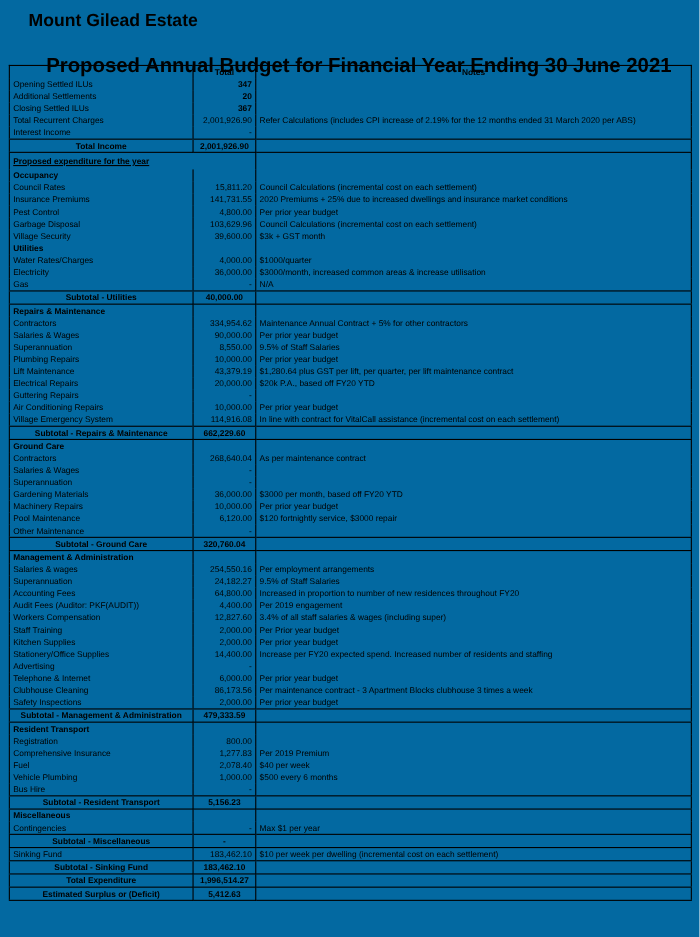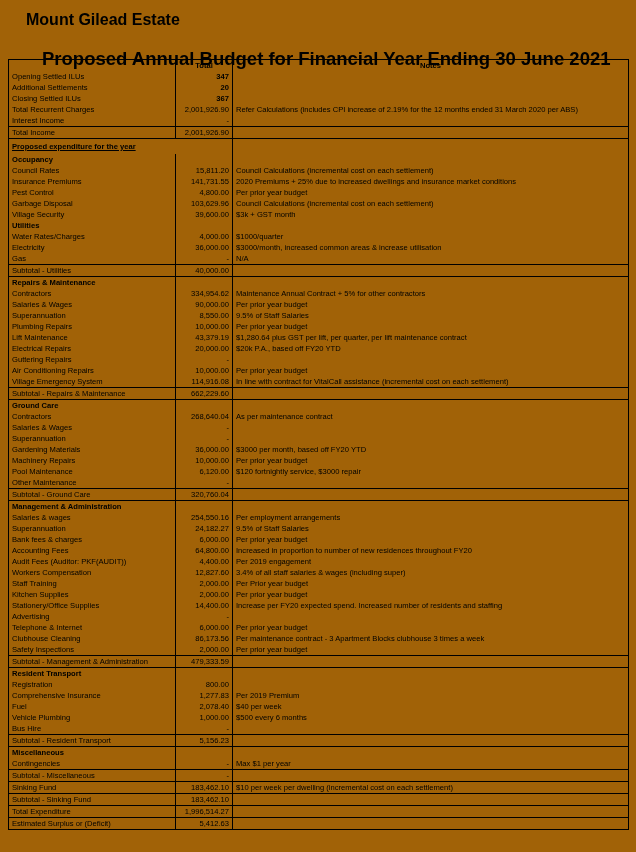--- a/index.html
+++ b/index.html
@@ -1,28 +1,28 @@
 <!DOCTYPE html>
 <html><head>
 <meta charset="utf-8">
 <style>
   html,body{margin:0;padding:0;background:#ffffff;}
   body{width:636px;height:852px;font-family:"Liberation Sans",sans-serif;color:#000;-webkit-font-smoothing:antialiased;}
-  .page{position:relative;width:636px;height:852px;background:#a16207;overflow:hidden;}
+  .page{position:relative;width:636px;height:852px;background:#0369a1;overflow:hidden;}
   .titles{position:absolute;left:26px;top:8px;}
   .title-main{font-size:16px;font-weight:bold;margin:0;line-height:1.45;}
   .title-sub{font-size:18.5px;font-weight:bold;margin:16px;line-height:1.25;}
   table.budget{position:absolute;left:8px;top:59px;width:620px;border-collapse:collapse;table-layout:fixed;border:1.6px solid #000;}
   table.budget th,table.budget td{padding:0 3px;height:11px;line-height:11px;font-size:7.6px;overflow:hidden;white-space:nowrap;vertical-align:middle;}
   th.lbl,td.lbl{border-right:1px solid #000;text-align:left;}
   th.val,td.val{border-right:1.4px solid #000;text-align:right;}
   thead th.val,thead th.notes{text-align:center;font-weight:bold;}
   td.note{padding-left:4px;text-align:left;}
   tr.group td.lbl{font-weight:bold;}
-  tr.subtotal td,tr.total td{border-top:1.6px solid #000;border-bottom:1.6px solid #000;font-weight:normal;}
+  tr.subtotal td,tr.total td{border-top:1.6px solid #000;border-bottom:1.6px solid #000;font-weight:bold;text-align:center;}
   tr.section td{height:15px;line-height:15px;}
   td.sec{font-weight:bold;font-size:11px;border-right:1.4px solid #000;}
   td.sec span{text-decoration:underline;}
   td.vb{font-weight:bold;}
   td.dash{padding-right:8px;}
 </style>
 </head>
 <body>
 
 <div class="page">
@@ -243,25 +243,20 @@
           <td class="lbl">Salaries &amp; wages</td>
           <td class="val">254,550.16</td>
           <td class="note">Per employment arrangements</td>
         </tr>
         <tr class="item">
           <td class="lbl">Superannuation</td>
           <td class="val">24,182.27</td>
           <td class="note">9.5% of Staff Salaries</td>
         </tr>
         <tr class="item">
-          <td class="lbl">Bank fees &amp; charges</td>
-          <td class="val">6,000.00</td>
-          <td class="note">Per prior year budget</td>
-        </tr>
-        <tr class="item">
           <td class="lbl">Accounting Fees</td>
           <td class="val">64,800.00</td>
           <td class="note">Increased in proportion to number of new residences throughout FY20</td>
         </tr>
         <tr class="item">
           <td class="lbl">Audit Fees (Auditor: PKF(AUDIT))</td>
           <td class="val">4,400.00</td>
           <td class="note">Per 2019 engagement</td>
         </tr>
         <tr class="item">

